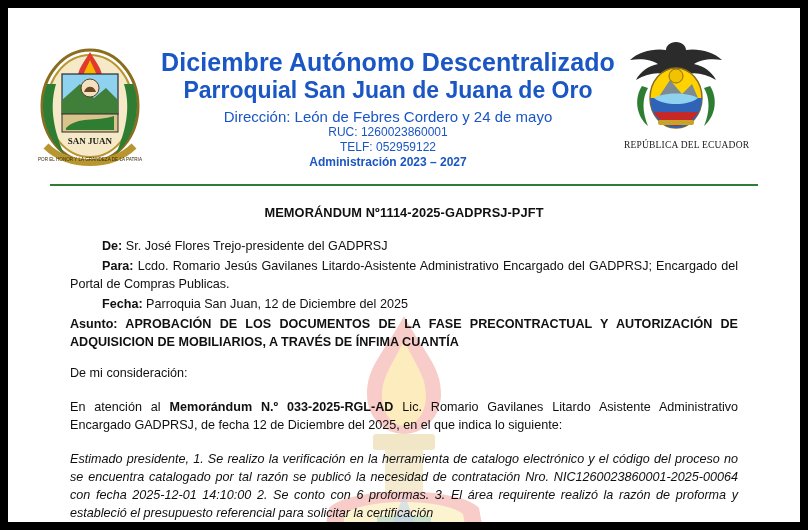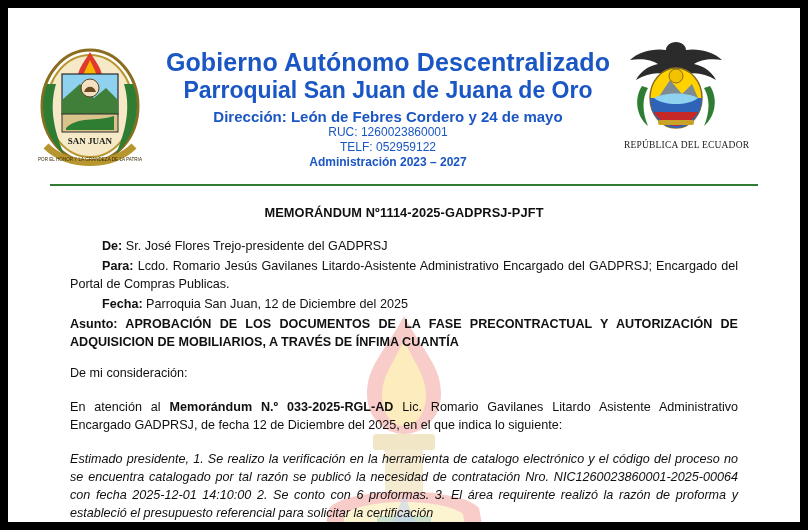--- a/index.html
+++ b/index.html
@@ -79,21 +79,21 @@
     letter-spacing: .1px;
   }
   .head-l2 {
     font-size: 23px;
     font-weight: bold;
     line-height: 1.2;
     color: #1a56c4;
   }
   .head-l3 {
     font-size: 15px;
-    font-weight: bold;
+    font-weight: normal;
     margin-top: 4px;
     color: #1a56c4;
   }
   .head-l4, .head-l5 {
     font-size: 12px;
     font-weight: normal;
     color: #1a56c4;
     line-height: 1.25;
   }
   .head-l6 {
@@ -187,21 +187,21 @@
         <path d="M50 48 C 52 41, 60 41, 62 48 Z" fill="#6b4a22"></path>
         <rect x="28" y="70" width="56" height="18" fill="#d9c48c" stroke="#2a2a2a" stroke-width="1"></rect>
         <path d="M32 84 C 44 72, 62 78, 80 72 L 80 86 L 32 86 Z" fill="#2f7d32"></path>
         <text x="56" y="100" font-size="9" font-family="Liberation Serif, serif" font-weight="bold" text-anchor="middle" fill="#1a1a1a">SAN JUAN</text>
         <path d="M12 102 C 34 124, 78 124, 100 102" fill="none" stroke="#b8962f" stroke-width="7"></path>
         <text x="56" y="117" font-size="4.6" font-family="Liberation Sans, sans-serif" text-anchor="middle" fill="#3a2a08">POR EL HONOR Y LA GRANDEZA DE LA PATRIA</text>
       </svg>
     </div>
 
     <div class="head-center">
-      <div class="head-l1">Gobierno Autónomo Descentralizado</div>
+      <div class="head-l1">Diciembre Autónomo Descentralizado</div>
       <div class="head-l2">Parroquial San Juan de Juana de Oro</div>
       <div class="head-l3">Dirección: León de Febres Cordero y 24 de mayo</div>
       <div class="head-l4">RUC: 1260023860001</div>
       <div class="head-l5">TELF: 052959122</div>
       <div class="head-l6">Administración 2023 – 2027</div>
     </div>
 
     <div class="crest-right">
       <svg width="104" height="100" viewBox="0 0 104 100" xmlns="http://www.w3.org/2000/svg">
 

